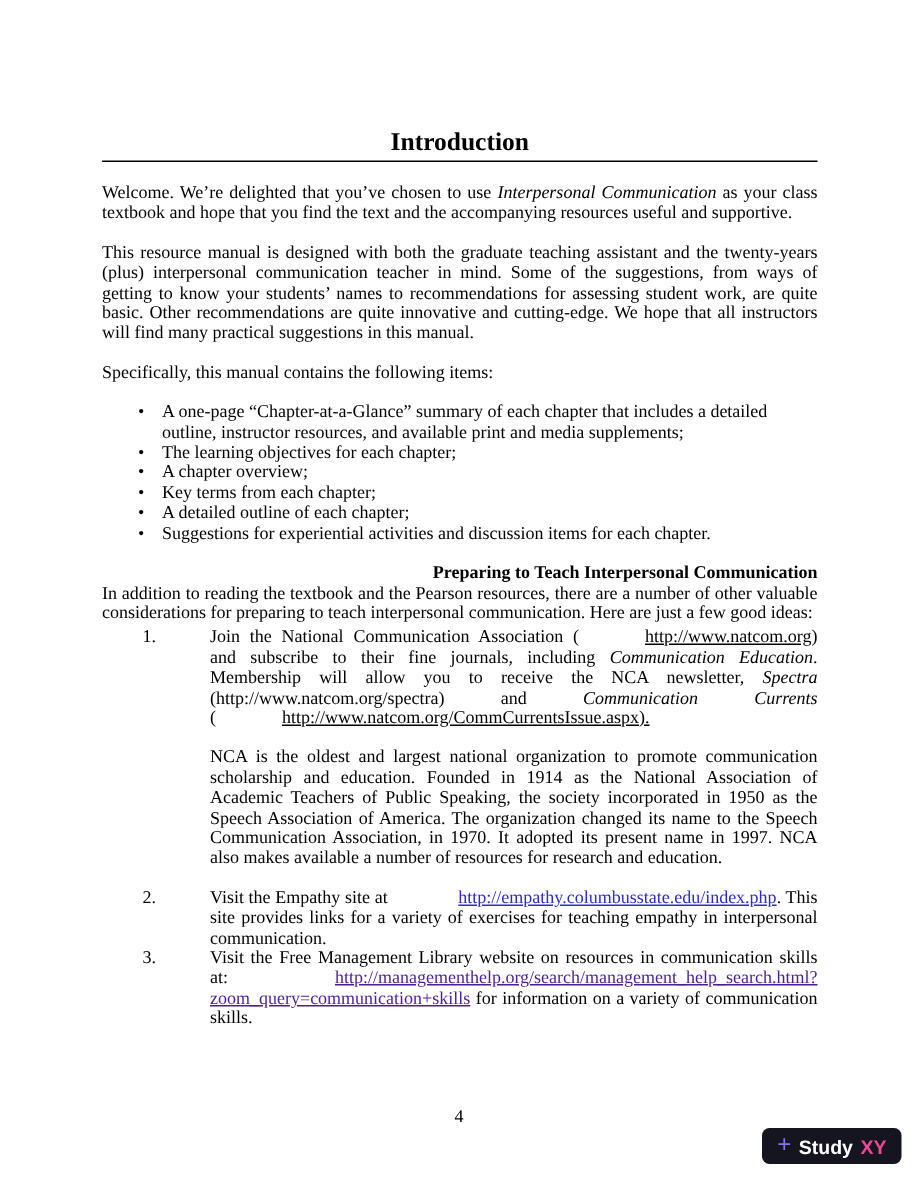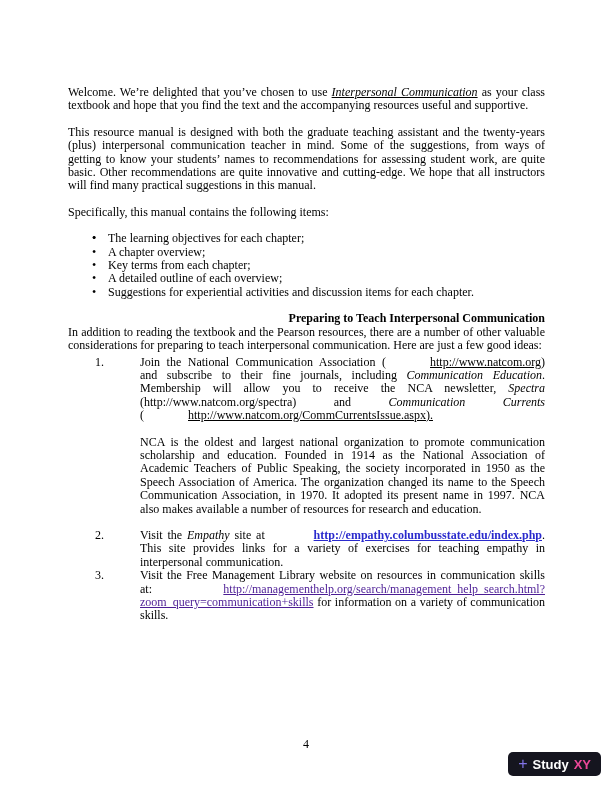--- a/index.html
+++ b/index.html
@@ -107,50 +107,51 @@
     font-weight: 400;
     font-size: 16px;
     line-height: 16px;
   }
 </style>
 </head>
 <body>
 
 <div class="content">
 
+  <div class="title-block">Introduction</div>
 
-  <p class="para"><span>Welcome.  We’re delighted that you’ve chosen to use </span><span style="font-style: italic; text-decoration: underline;">Interpersonal Communication</span><span> as your class textbook and hope that you find the text and the accompanying resources useful and supportive.</span></p>
+  <p class="para"><span>Welcome.  We’re delighted that you’ve chosen to use </span><span style="font-style: italic;">Interpersonal Communication</span><span> as your class textbook and hope that you find the text and the accompanying resources useful and supportive.</span></p>
 
   <p class="para">This resource manual is designed with both the graduate teaching assistant and the twenty-years (plus) interpersonal communication teacher in mind.  Some of the suggestions, from ways of getting to know your students’ names to recommendations for assessing student work, are quite basic.  Other recommendations are quite innovative and cutting-edge.  We hope that all instructors will find many practical suggestions in this manual.</p>
 
   <p class="para">Specifically, this manual contains the following items:</p>
 
   <ul class="bullet-list">
-    <li><span class="marker">•</span></li>
+    <li><span class="marker">•</span><span>A one-page “Chapter-at-a-Glance” summary of each chapter that includes a detailed outline, instructor resources, and available print and media supplements;</span></li>
     <li><span class="marker">•</span><span>The learning objectives for each chapter;</span></li>
     <li><span class="marker">•</span><span>A chapter overview;</span></li>
     <li><span class="marker">•</span><span>Key terms from each chapter;</span></li>
-    <li><span class="marker">•</span><span>A detailed outline of each overview;</span></li>
+    <li><span class="marker">•</span><span>A detailed outline of each chapter;</span></li>
     <li><span class="marker">•</span><span>Suggestions for experiential activities and discussion items for each chapter.</span></li>
   </ul>
 
   <h2 class="section-heading">Preparing to Teach Interpersonal Communication</h2>
 
   <p class="section-intro">In addition to reading the textbook and the Pearson resources, there are a number of other valuable considerations for preparing to teach interpersonal communication.  Here are just a few good ideas:</p>
 
   <div class="num-item">
     <span class="num">1.</span>
     <div><span>Join the National Communication Association (</span><span class="u">http://www.natcom.org</span><span>) and subscribe to their fine journals, including </span><span style="font-style: italic;">Communication Education</span><span>.  Membership will allow you to receive the NCA newsletter, </span><span style="font-style: italic;">Spectra</span><span> (http://www.natcom.org/spectra) and </span><span style="font-style: italic;">Communication Currents</span><span> (</span><span class="u">http://www.natcom.org/CommCurrentsIssue.aspx).</span></div>
   </div>
 
   <p class="indented-para">NCA is the oldest and largest national organization to promote communication scholarship and education.  Founded in 1914 as the National Association of Academic Teachers of Public Speaking, the society incorporated in 1950 as the Speech Association of America.  The organization changed its name to the Speech Communication Association, in 1970.  It adopted its present name in 1997. NCA also makes available a number of resources for research and education.</p>
 
   <div class="num-item tight">
     <span class="num">2.</span>
-    <div><span>Visit the </span><span style="font-style: italic;">Empathy</span><span> site at </span><span class="u link-blue" style="color: rgb(42, 42, 205); font-weight: bold;">http://empathy.columbusstate.edu/index.php</span><span>. This site provides links for a variety of exercises for teaching empathy in interpersonal communication.</span></div>
+    <div><span>Visit the </span><span style="">Empathy</span><span> site at </span><span class="u link-blue" style="color: rgb(42, 42, 205);">http://empathy.columbusstate.edu/index.php</span><span>. This site provides links for a variety of exercises for teaching empathy in interpersonal communication.</span></div>
   </div>
 
   <div class="num-item tight">
     <span class="num">3.</span>
     <div><span>Visit the Free Management Library website on resources in communication skills at: </span><span class="u link-blue" style="color: #4c1d95;">http://managementhelp.org/search/management_help_search.html?zoom_query=communication+skills</span><span> for information on a variety of communication skills.</span></div>
   </div>
 
 </div>
 
 <div class="footer-pagenum">4</div>

